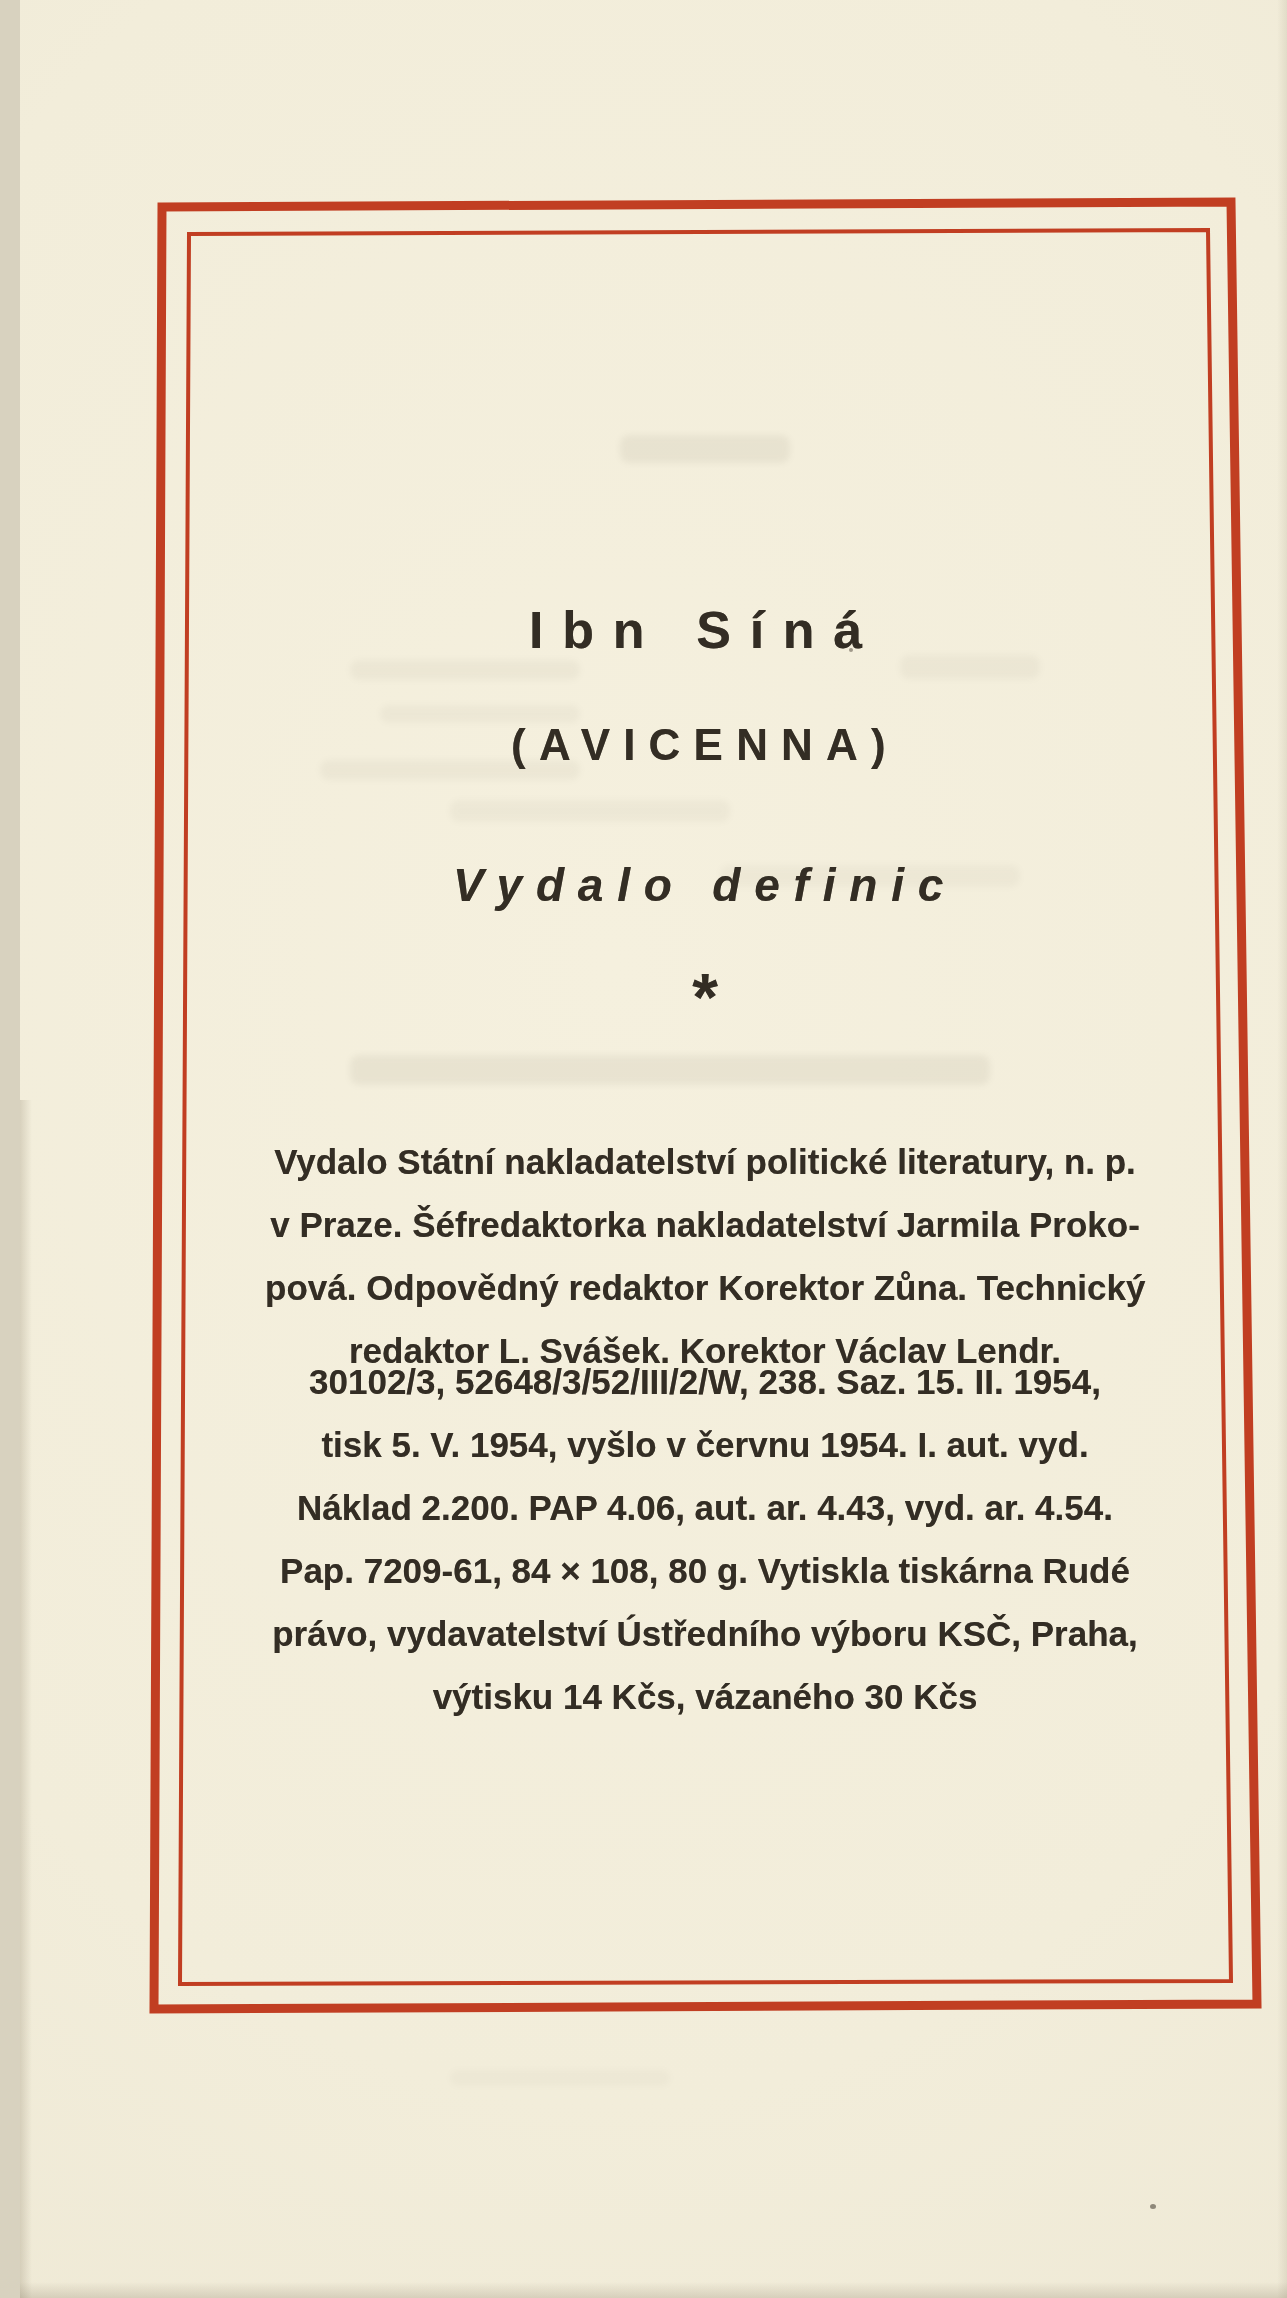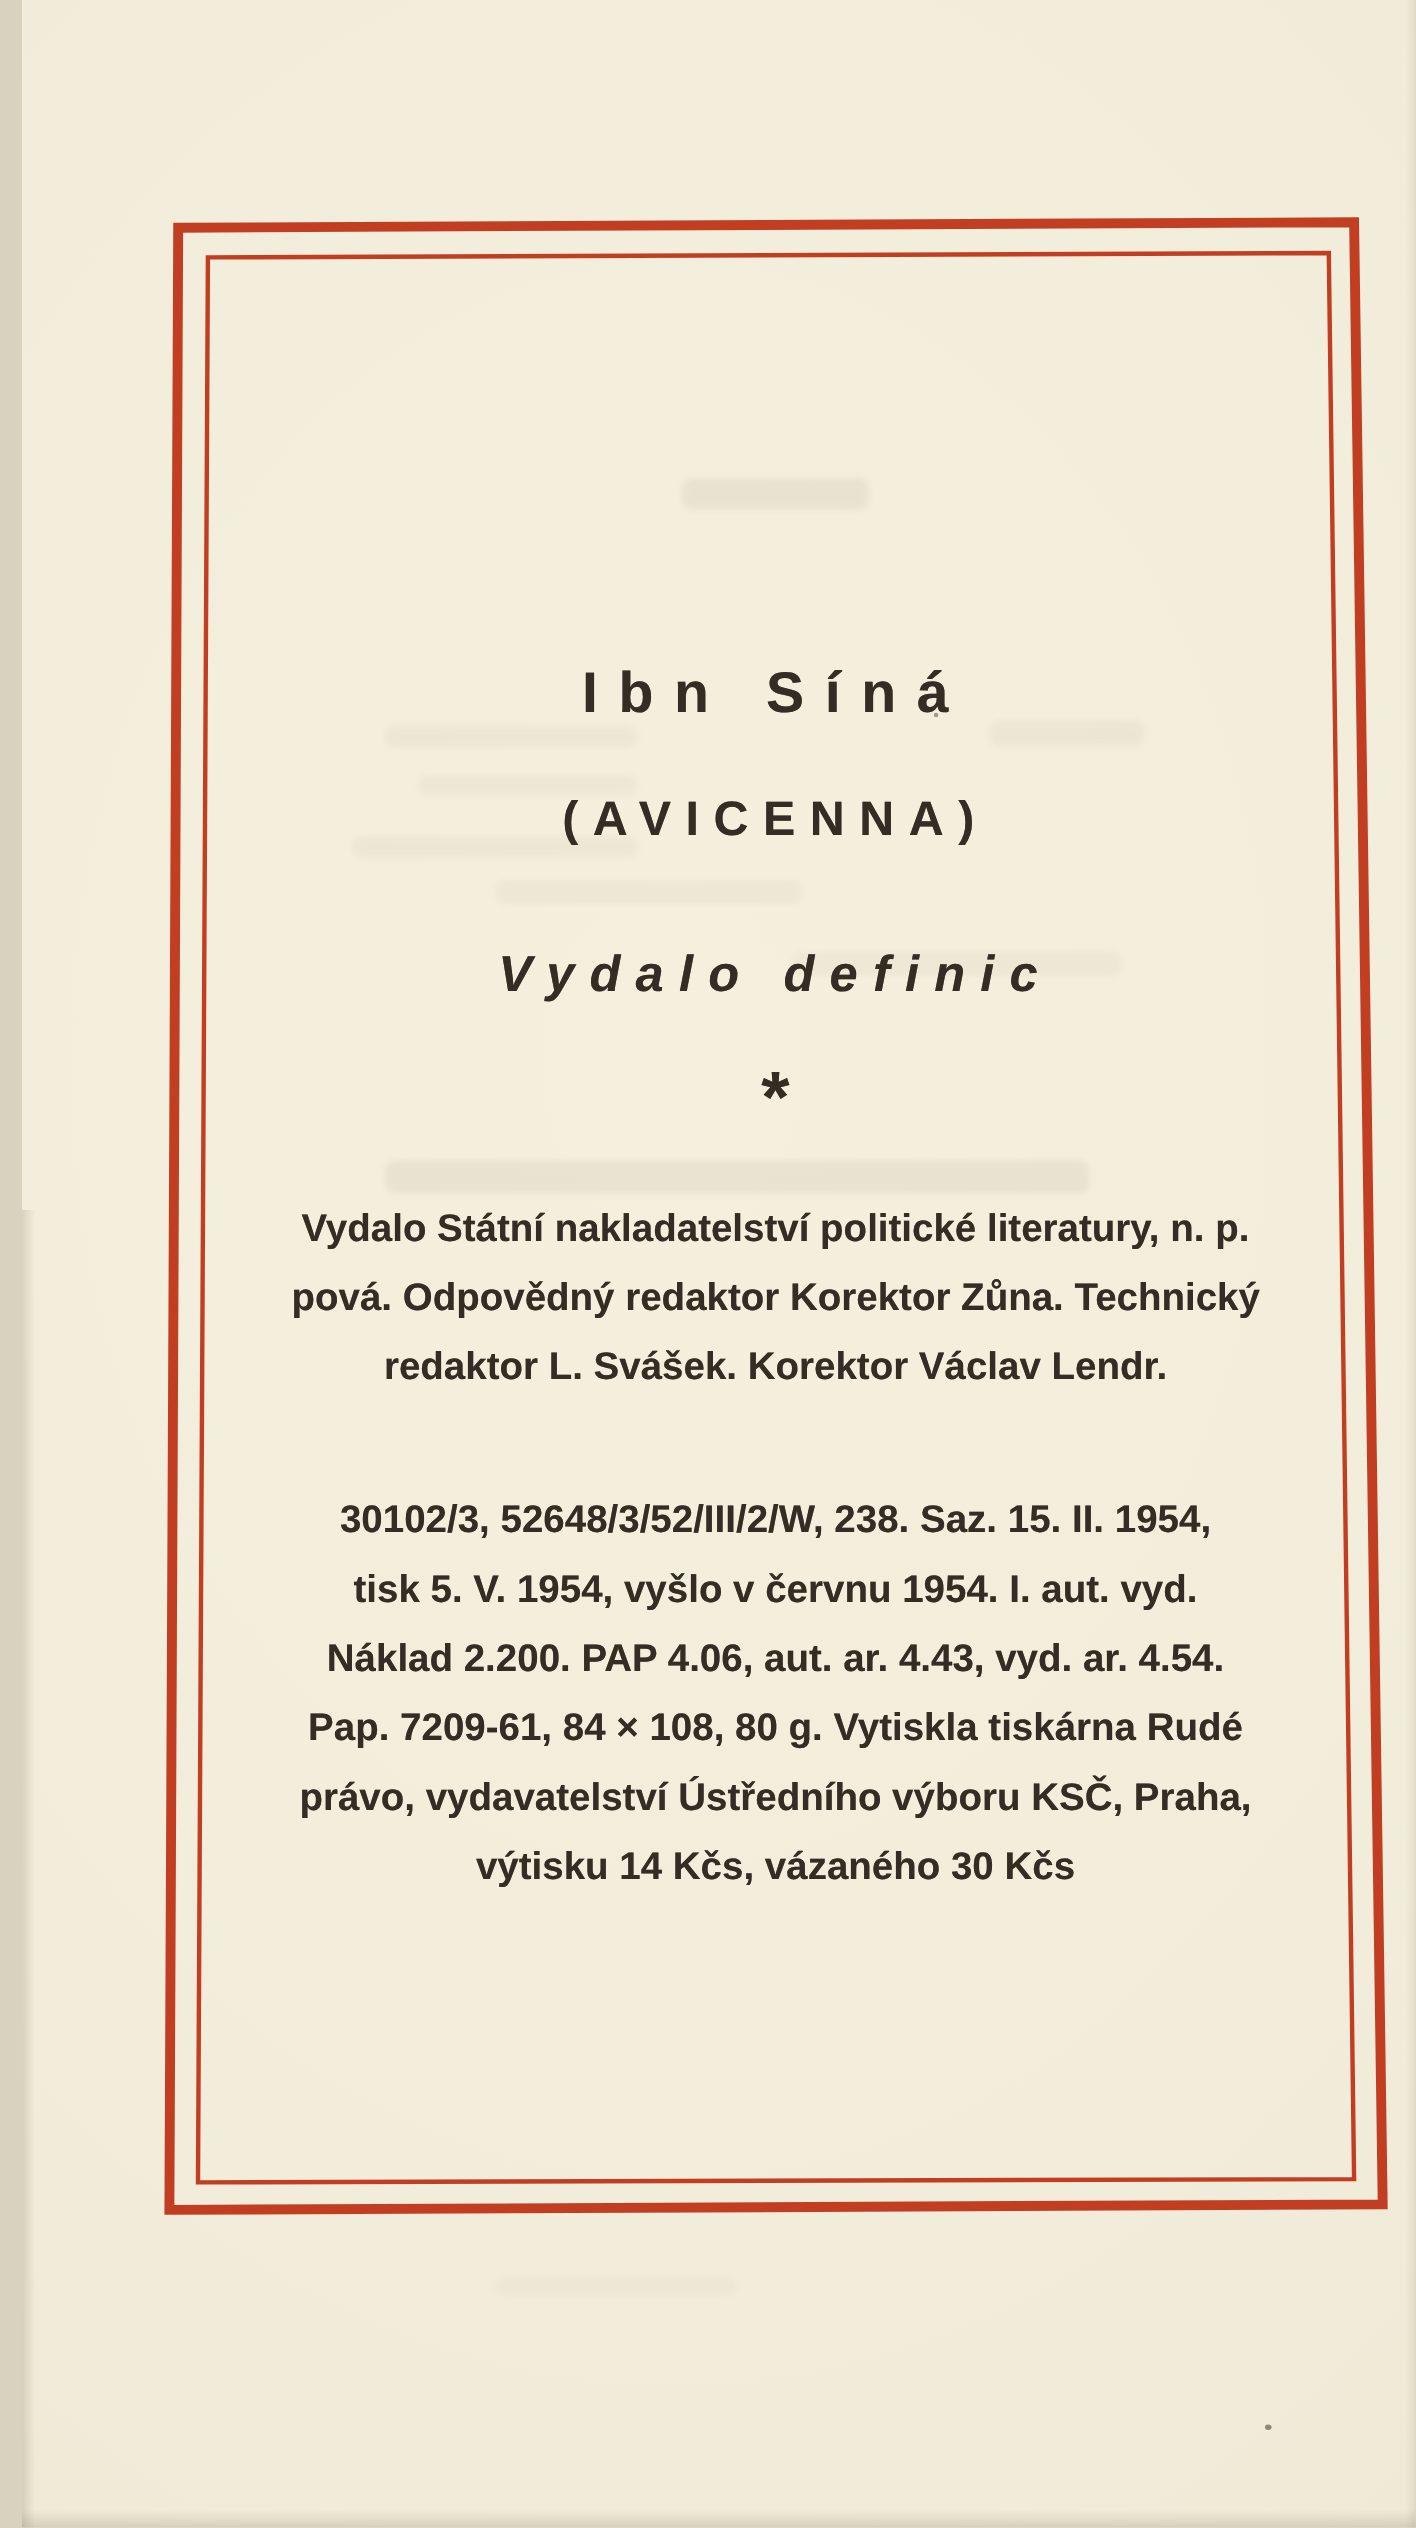--- a/index.html
+++ b/index.html
@@ -60,21 +60,21 @@
   .book-title{top:604px;font-size:52px;line-height:1;letter-spacing:0.36em;}
   .book-title-latin{top:723px;font-size:44px;line-height:1;letter-spacing:0.30em;}
   .book-subtitle{top:862px;font-size:46px;line-height:1;font-style:italic;letter-spacing:0.30em;}
   .ornament{top:964px;font-size:66px;line-height:1;letter-spacing:0;}
   .para{position:absolute;left:0;width:100%;}
   .para .pline{
     display:block;text-align:center;white-space:nowrap;
     font-size:35px;line-height:63px;font-weight:bold;
     text-shadow:0 0 0.5px rgba(46,40,30,0.5);
   }
-  .para-imprint{top:1085px;}
+  .para-imprint{top:1130px;}
   .para-printing{top:1350px;}
 </style>
 </head>
 <body>
 
 <div class="page">
 
   <svg class="frame-svg" width="1287" height="2298" viewBox="0 0 1287 2298">
     <polygon points="142,207 1211,202 1237,2004 134,2009" fill="none" stroke="#c13e22" stroke-width="9"></polygon>
     <polygon points="169,234 1188,230 1211,1981 160,1984" fill="none" stroke="#c13e22" stroke-width="4"></polygon>
@@ -99,20 +99,21 @@
     <div class="tline book-title">Ibn Síná</div>
 
     <div class="tline book-title-latin">(AVICENNA)</div>
 
     <div class="tline book-subtitle">Vydalo definic</div>
 
     <div class="tline ornament">*</div>
 
     <div class="para para-imprint">
       <span class="pline">Vydalo Státní nakladatelství politické literatury, n. p.</span>
+      <span class="pline">v Praze. Šéfredaktorka nakladatelství Jarmila Proko-</span>
       <span class="pline">pová. Odpovědný redaktor Korektor Zůna. Technický</span>
       <span class="pline">redaktor L. Svášek. Korektor Václav Lendr.</span>
     </div>
 
     <div class="para para-printing">
       <span class="pline">30102/3, 52648/3/52/III/2/W, 238. Saz. 15. II. 1954,</span>
       <span class="pline">tisk 5. V. 1954, vyšlo v červnu 1954. I. aut. vyd.</span>
       <span class="pline">Náklad 2.200. PAP 4.06, aut. ar. 4.43, vyd. ar. 4.54.</span>
       <span class="pline">Pap. 7209-61, 84 × 108, 80 g. Vytiskla tiskárna Rudé</span>
       <span class="pline">právo, vydavatelství Ústředního výboru KSČ, Praha,</span>

